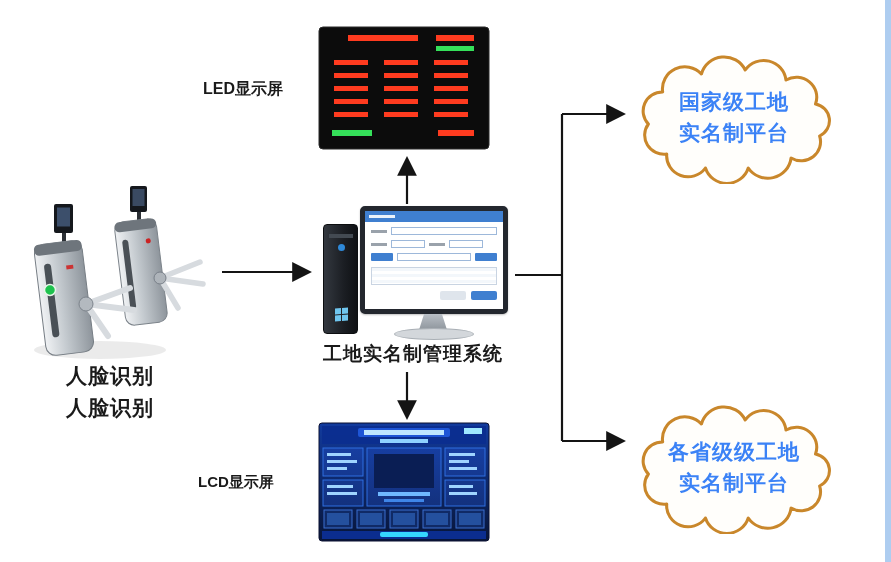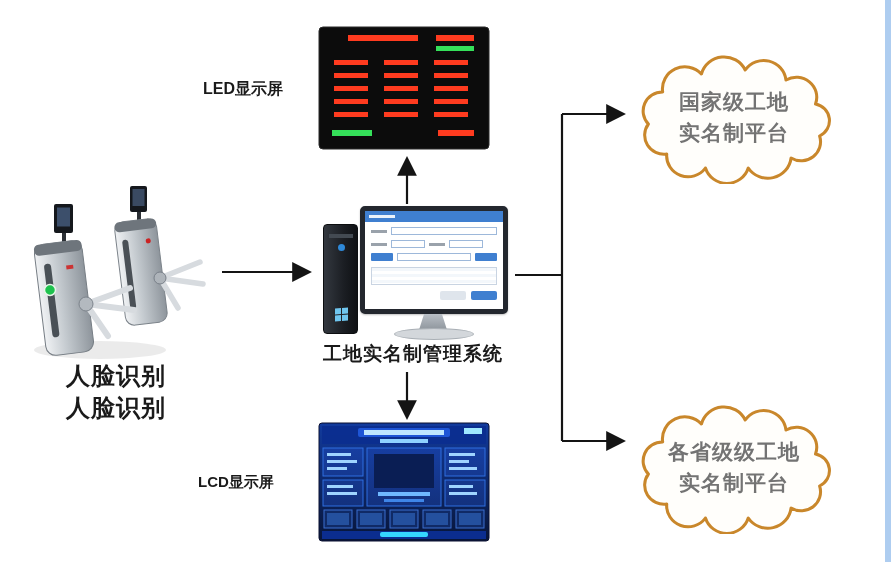--- a/index.html
+++ b/index.html
@@ -6,21 +6,21 @@
   html,body { background:#ffffff; }
   body { font-family:"Liberation Sans", sans-serif; }
   .canvas { position:relative; width:891px; height:562px; background:#ffffff; overflow:hidden; }
 
   .connectors { position:absolute; left:0; top:0; width:891px; height:562px; pointer-events:none; }
 
   .label { position:absolute; font-weight:bold; color:#1a1a1a; }
   .led-label   { left:203px; top:79px;  font-size:16px; }
   .lcd-label   { left:198px; top:473px; font-size:15px; }
   .system-label{ left:288px; top:341px; width:250px; text-align:center; font-size:19px; letter-spacing:1px; }
-  .turnstile-label { left:66px; top:360px; font-size:24px; line-height:32px; letter-spacing:1px; }
+  .turnstile-label { left:66px; top:360px; font-size:21px; line-height:32px; letter-spacing:1px; }
 
   .turnstiles { position:absolute; left:22px; top:178px; width:195px; height:190px; }
 
   .led-board { position:absolute; left:318px; top:26px; width:172px; height:124px; }
   .lcd-board { position:absolute; left:318px; top:422px; width:172px; height:120px; }
 
   
   .tower { position:absolute; left:323px; top:224px; width:35px; height:110px;
            background:linear-gradient(90deg,#33383f,#1b1e23 60%,#0f1114);
            border:1px solid #0c0e10; border-radius:4px; }
@@ -52,21 +52,21 @@
            clip-path:polygon(18% 0,82% 0,100% 100%,0 100%); }
   .base  { position:absolute; left:394px; top:328px; width:80px; height:12px;
            background:#d3d7db; border:1px solid #a9afb5; border-radius:50%; }
 
   
   .cloud { position:absolute; width:212px; height:132px; }
   .cloud svg { position:absolute; left:0; top:0; width:100%; height:100%; }
   .cloud-national  { left:628px; top:52px; }
   .cloud-provincial{ left:628px; top:402px; }
   .cloud-text { position:absolute; left:0; right:0; top:34px; text-align:center;
-                font-size:21px; font-weight:bold; color:#737373; line-height:31px; letter-spacing:1px; }
+                font-size:21px; font-weight:bold; color:#3b82f6; line-height:31px; letter-spacing:1px; }
 
   .edge-strip { position:absolute; right:0; top:0; width:6px; height:562px; background:#aecdf0; }
 </style>
 </head>
 <body>
 
 <div class="canvas">
 
   <svg class="connectors" viewBox="0 0 891 562">
     <defs>

